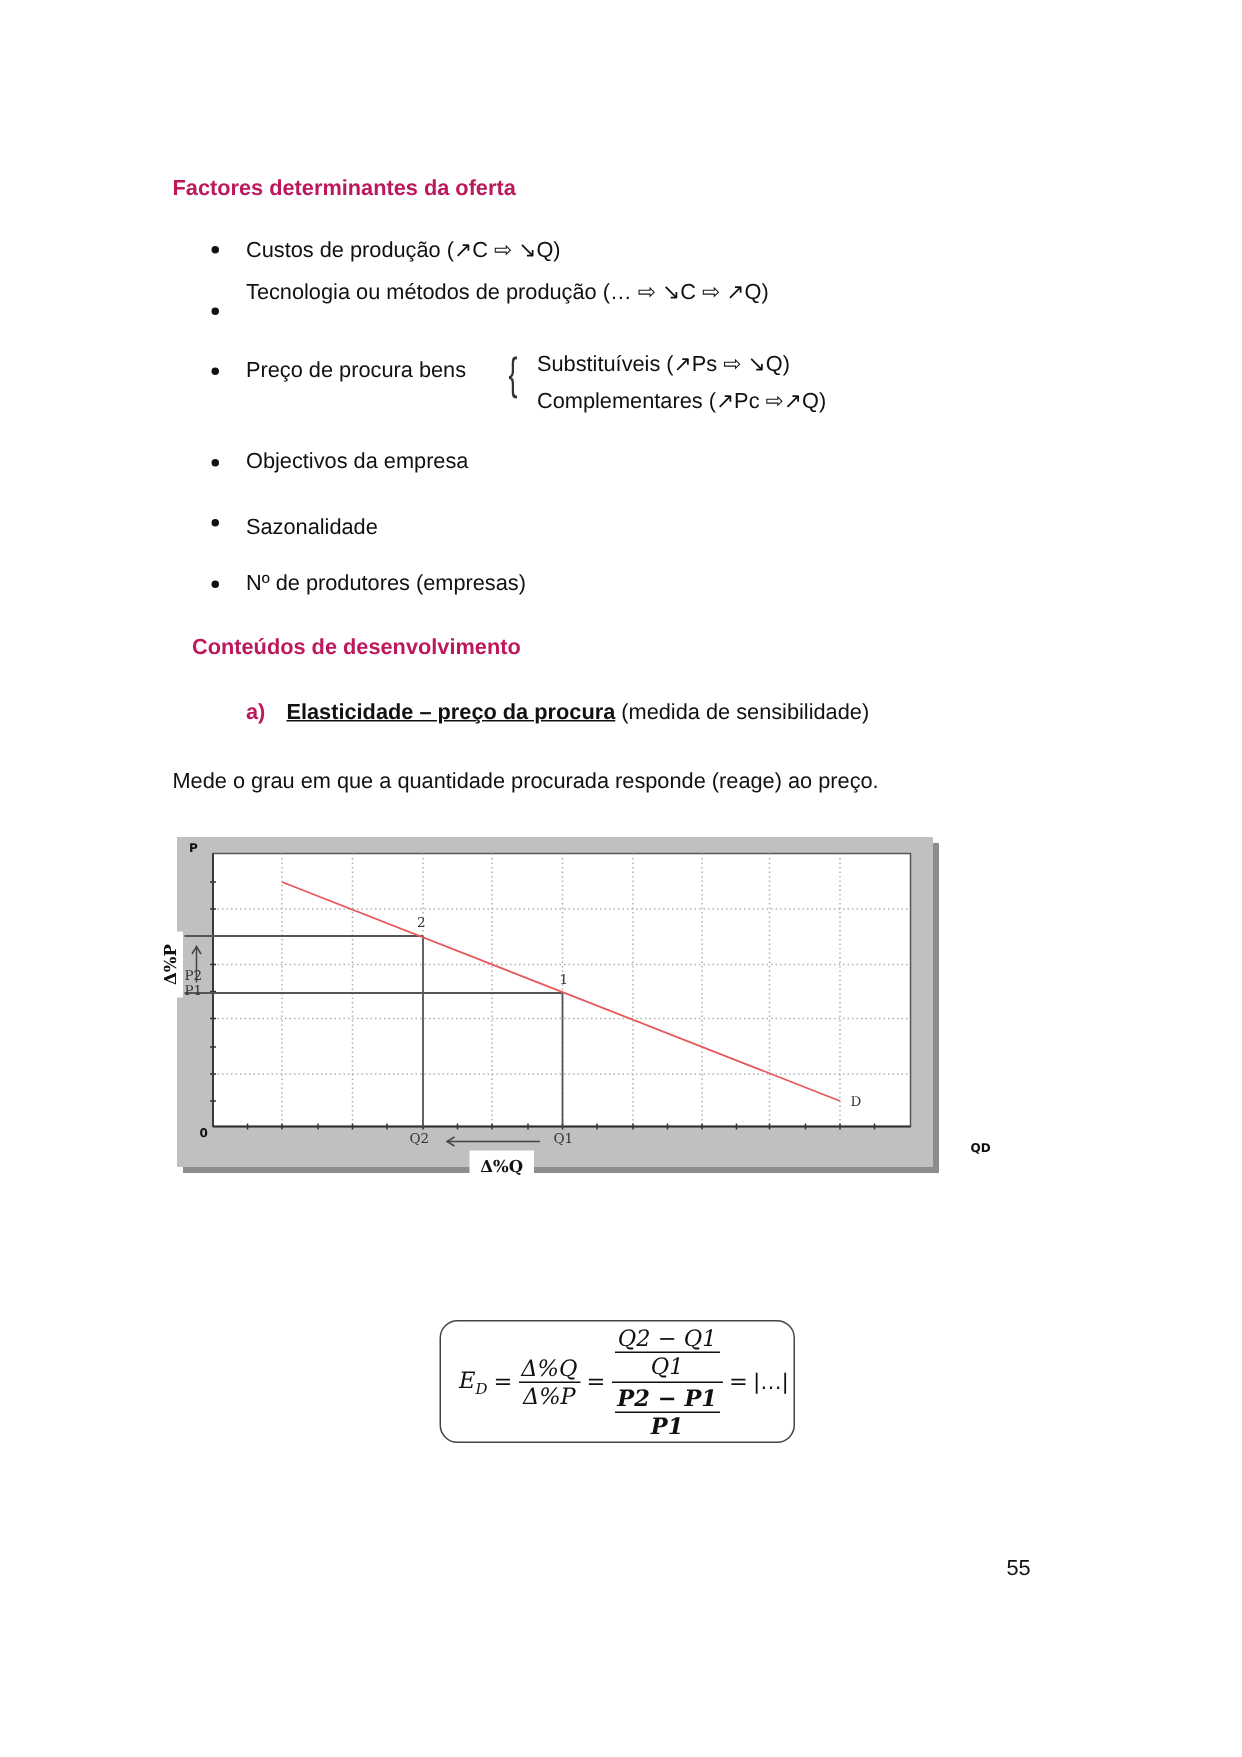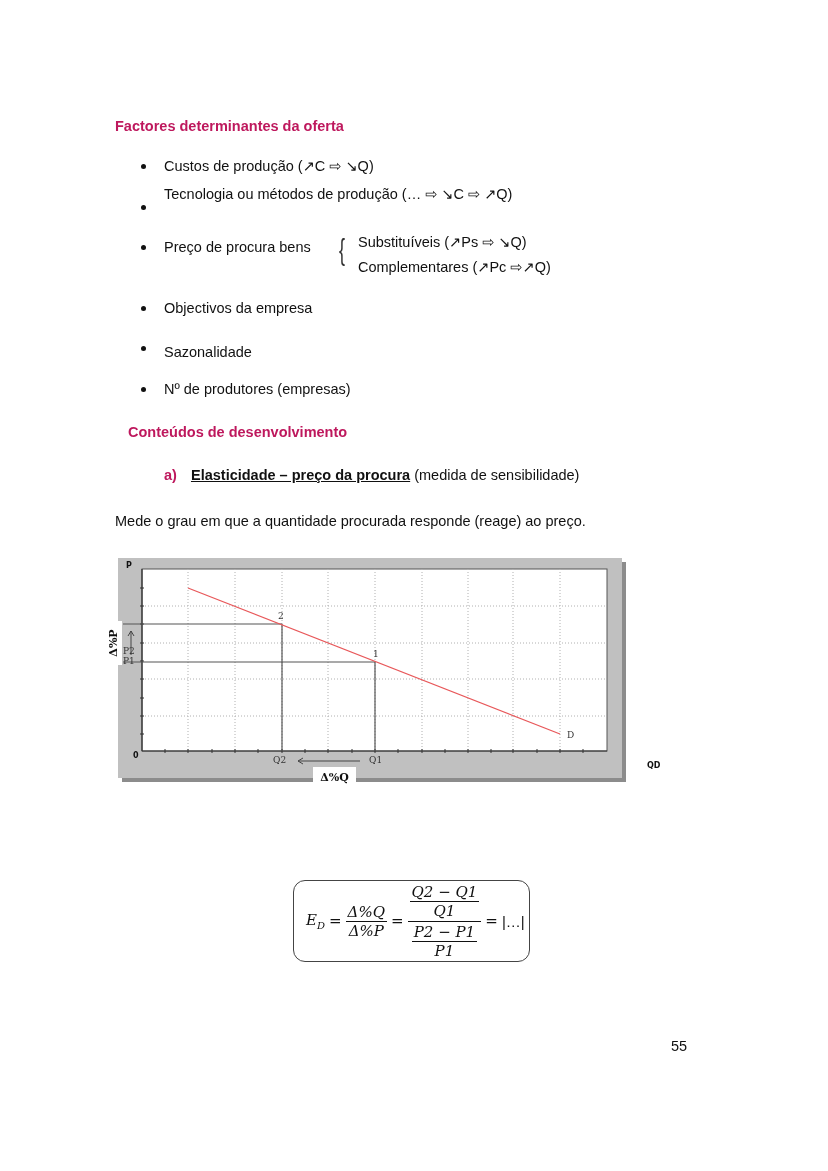--- a/index.html
+++ b/index.html
@@ -156,21 +156,21 @@
       <span class="den">Δ%P</span>
     </span>
     <span style="font-style:normal;">=</span>
     <span class="frac">
       <span class="num" style="border-bottom:1.6px solid #111; padding-bottom:1px;">
         <span class="frac">
             <span class="num">Q2 − Q1</span>
             <span class="den">Q1</span>
           </span>
       </span>
-      <span class="den" style="padding-top:1px;">
+      <span class="den" style="padding-top:1px;font-weight:bold;">
         <span class="frac">
             <span class="num">P2 − P1</span>
             <span class="den">P1</span>
           </span>
       </span>
     </span>
     <span style="font-style:normal;">=</span>
     <span style="font-style:normal; font-family:'Liberation Sans', sans-serif;">|…|</span>
   </div>
 </div>

